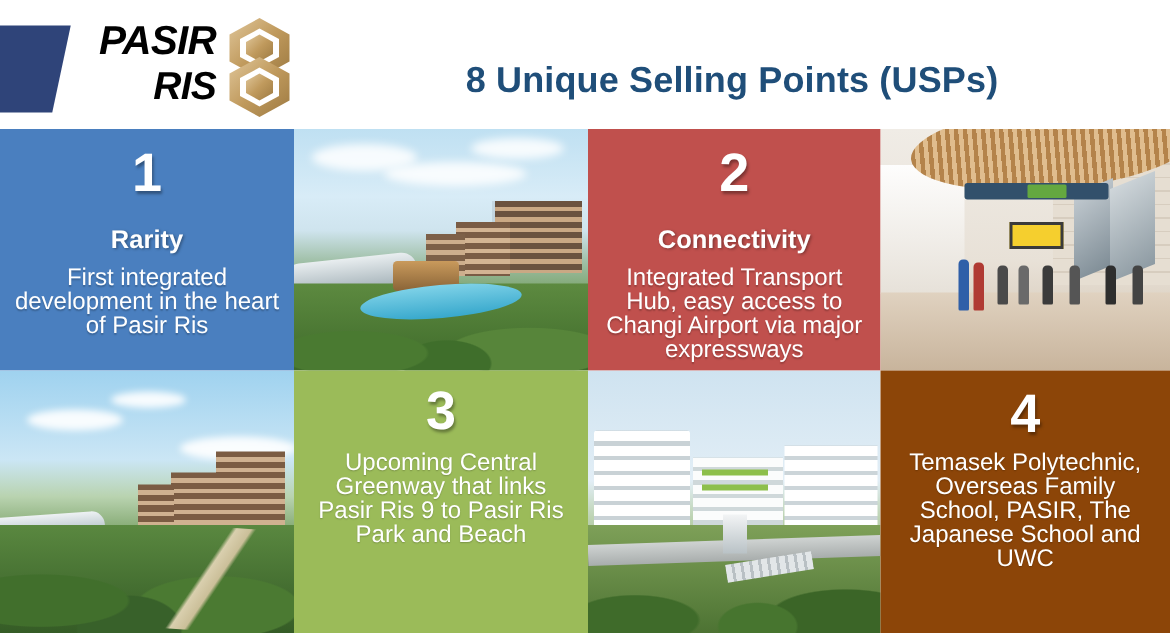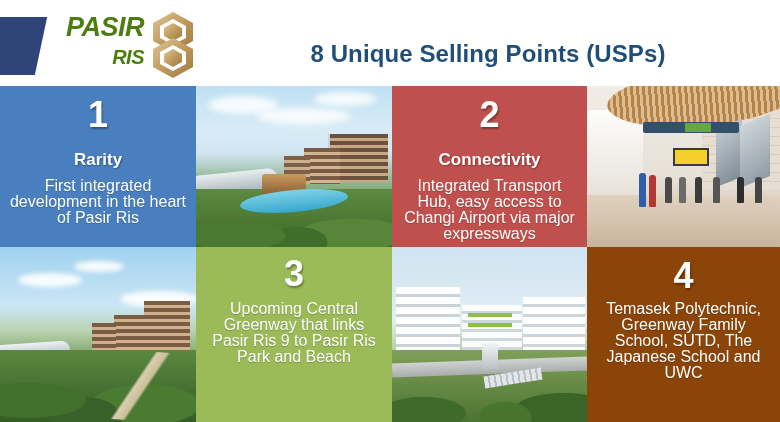--- a/index.html
+++ b/index.html
@@ -24,26 +24,26 @@
     background: #2f4479;
     transform: skewX(-12deg);
   }
   .logo {
     position: absolute; left: 44px; top: 8px;
     width: 150px; height: 70px;
   }
   .logo-words {
     position: absolute; left: 0; top: 4px;
     width: 100px; text-align: right;
-    color: #4d7c0f;
+    color: #000000;
     font-weight: bold; font-style: italic;
     letter-spacing: -0.5px;
   }
   .logo-pasir { font-size: 27px; line-height: 30px; }
-  .logo-ris   { font-size: 20px; line-height: 30px; }
+  .logo-ris   { font-size: 26px; line-height: 30px; }
   .logo-mark {
     position: absolute; left: 105px; top: 2px;
     width: 48px; height: 70px;
   }
   .title {
     position: absolute; left: 196px; top: 0;
     width: 584px; height: 102px;
     display: flex; align-items: center; justify-content: center;
     color: #1f4e79;
     font-size: 24px; font-weight: bold;
@@ -399,17 +399,17 @@
         </div>
         <div class="lawn"></div>
         <div class="road"></div>
         <div class="kiosk"></div>
         <div class="ramp"></div>
       </div>
     </div>
 
     <div class="cell txtcell c-brown">
       <div class="usp-num">4</div>
-      <div class="usp-desc">Temasek Polytechnic, Greenway Family School, SUTD, The Japanese School and UWC</div>
+      <div class="usp-desc">Temasek Polytechnic, Overseas Family School, PASIR, The Japanese School and UWC</div>
     </div>
 
   </div>
 </div>
 
 </body></html>

